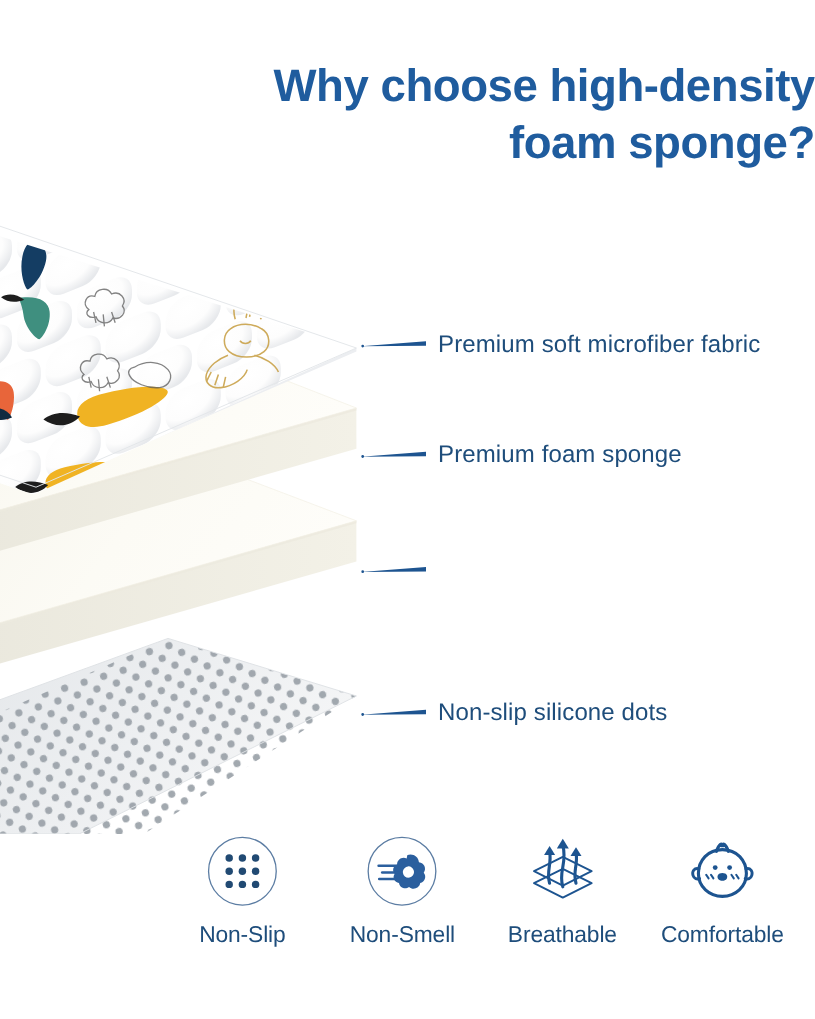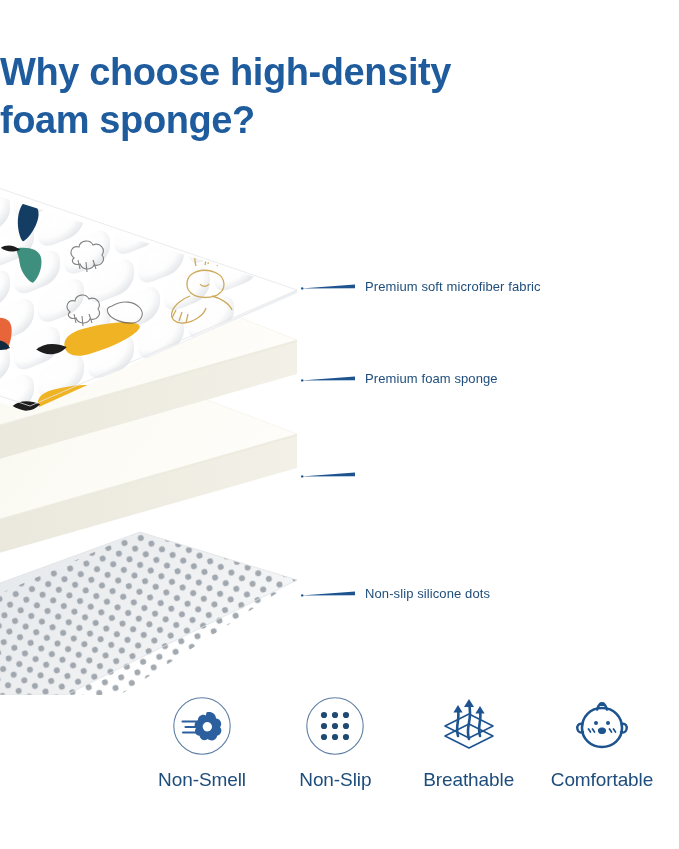--- a/index.html
+++ b/index.html
@@ -18,21 +18,21 @@
     background: #ffffff;
     overflow: hidden;
   }
 
   
   .title {
     position: absolute;
     left: 0;
     top: 48px;
     width: 679px;
-    text-align: left;
+    text-align: right;
     font-size: 38px;
     line-height: 48px;
     font-weight: bold;
     letter-spacing: -0.4px;
     color: #1f5c9e;
     white-space: pre-line;
   }
 
   
   .stage {
@@ -49,21 +49,21 @@
     position: absolute;
     height: 26px;
     display: flex;
     align-items: center;
   }
   .leader {
     display: block;
     flex: none;
   }
   .callout-label {
-    font-size: 13px;
+    font-size: 20px;
     line-height: 26px;
     color: #1e4d7b;
     white-space: nowrap;
     margin-left: 8px;
     letter-spacing: 0.1px;
   }
 
   
   .features {
     position: absolute;
@@ -348,59 +348,59 @@
     </svg>
     <span class="callout-label">Non-slip silicone dots</span>
   </div>
 
   <div class="features">
 
     <div class="feature">
       <div class="feature-icon">
         <svg width="60" height="60" viewBox="0 0 60 60">
           <circle cx="30" cy="30" r="28.2" fill="none" stroke="#5c7da3" stroke-width="1.1"></circle>
-          <g fill="#2b5f9e">
-            <path d="M34.5,16.5 c4.6,-1.6 9.4,1.4 9.6,6.1 c4.4,0.4 6.6,5.3 4.0,8.7 c2.6,2.9 1.0,7.7 -2.9,8.5
-                     c-0.7,4.4 -6.1,6.3 -9.3,3.3 c-3.1,2.5 -7.8,0.7 -8.4,-3.3 c-3.8,-0.3 -5.8,-4.5 -3.6,-7.6
-                     c-2.4,-2.5 -1.3,-6.7 2.0,-7.8 c-0.1,-4.1 4.4,-6.9 8.0,-4.9 c0.2,-1.2 0.4,-2.3 0.6,-3.0 Z
-                     M35.0,26.0 c-2.7,0.3 -4.6,2.8 -4.2,5.4 c0.4,2.7 3.0,4.5 5.6,3.9 c2.6,-0.6 4.2,-3.3 3.4,-5.8
-                     c-0.7,-2.3 -2.9,-3.8 -4.8,-3.5 Z"></path>
-          </g>
-          <g stroke="#2b5f9e" stroke-width="2.1" stroke-linecap="round">
-            <line x1="10.5" y1="25.5" x2="26.0" y2="25.5"></line>
-            <line x1="13.5" y1="31.0" x2="28.0" y2="31.0"></line>
-            <line x1="11.0" y1="36.5" x2="24.5" y2="36.5"></line>
-          </g>
-        </svg>
-      </div>
-      <div class="feature-label">Non-Smell</div>
-    </div>
-
-    <div class="feature">
-      <div class="feature-icon">
-        <svg width="60" height="60" viewBox="0 0 60 60">
-          <circle cx="30" cy="30" r="28.2" fill="none" stroke="#5c7da3" stroke-width="1.1"></circle>
           <g fill="#214a73">
             <circle cx="19" cy="19" r="3.1"></circle>
               <circle cx="30" cy="19" r="3.1"></circle>
               <circle cx="41" cy="19" r="3.1"></circle>
             <circle cx="19" cy="30" r="3.1"></circle>
               <circle cx="30" cy="30" r="3.1"></circle>
               <circle cx="41" cy="30" r="3.1"></circle>
             <circle cx="19" cy="41" r="3.1"></circle>
               <circle cx="30" cy="41" r="3.1"></circle>
               <circle cx="41" cy="41" r="3.1"></circle>
           </g>
         </svg>
       </div>
       <div class="feature-label">Non-Slip</div>
     </div>
 
     <div class="feature">
       <div class="feature-icon">
+        <svg width="60" height="60" viewBox="0 0 60 60">
+          <circle cx="30" cy="30" r="28.2" fill="none" stroke="#5c7da3" stroke-width="1.1"></circle>
+          <g fill="#2b5f9e">
+            <path d="M34.5,16.5 c4.6,-1.6 9.4,1.4 9.6,6.1 c4.4,0.4 6.6,5.3 4.0,8.7 c2.6,2.9 1.0,7.7 -2.9,8.5
+                     c-0.7,4.4 -6.1,6.3 -9.3,3.3 c-3.1,2.5 -7.8,0.7 -8.4,-3.3 c-3.8,-0.3 -5.8,-4.5 -3.6,-7.6
+                     c-2.4,-2.5 -1.3,-6.7 2.0,-7.8 c-0.1,-4.1 4.4,-6.9 8.0,-4.9 c0.2,-1.2 0.4,-2.3 0.6,-3.0 Z
+                     M35.0,26.0 c-2.7,0.3 -4.6,2.8 -4.2,5.4 c0.4,2.7 3.0,4.5 5.6,3.9 c2.6,-0.6 4.2,-3.3 3.4,-5.8
+                     c-0.7,-2.3 -2.9,-3.8 -4.8,-3.5 Z"></path>
+          </g>
+          <g stroke="#2b5f9e" stroke-width="2.1" stroke-linecap="round">
+            <line x1="10.5" y1="25.5" x2="26.0" y2="25.5"></line>
+            <line x1="13.5" y1="31.0" x2="28.0" y2="31.0"></line>
+            <line x1="11.0" y1="36.5" x2="24.5" y2="36.5"></line>
+          </g>
+        </svg>
+      </div>
+      <div class="feature-label">Non-Smell</div>
+    </div>
+
+    <div class="feature">
+      <div class="feature-icon">
         <svg width="62" height="60" viewBox="0 0 62 60">
 
           <g fill="none" stroke="#1d5490" stroke-width="1.6" stroke-linejoin="round">
             <polygon points="31,52 7,40 31,28 55,40"></polygon>
             <polygon points="31,42 7,30 31,18 55,30"></polygon>
           </g>
 
           <g fill="none" stroke="#1d5490" stroke-width="2.6" stroke-linecap="round">
             <path d="M20,40 C17,30 22,24 20,14"></path>
             <path d="M31,43 C27,30 35,24 31,8"></path>

